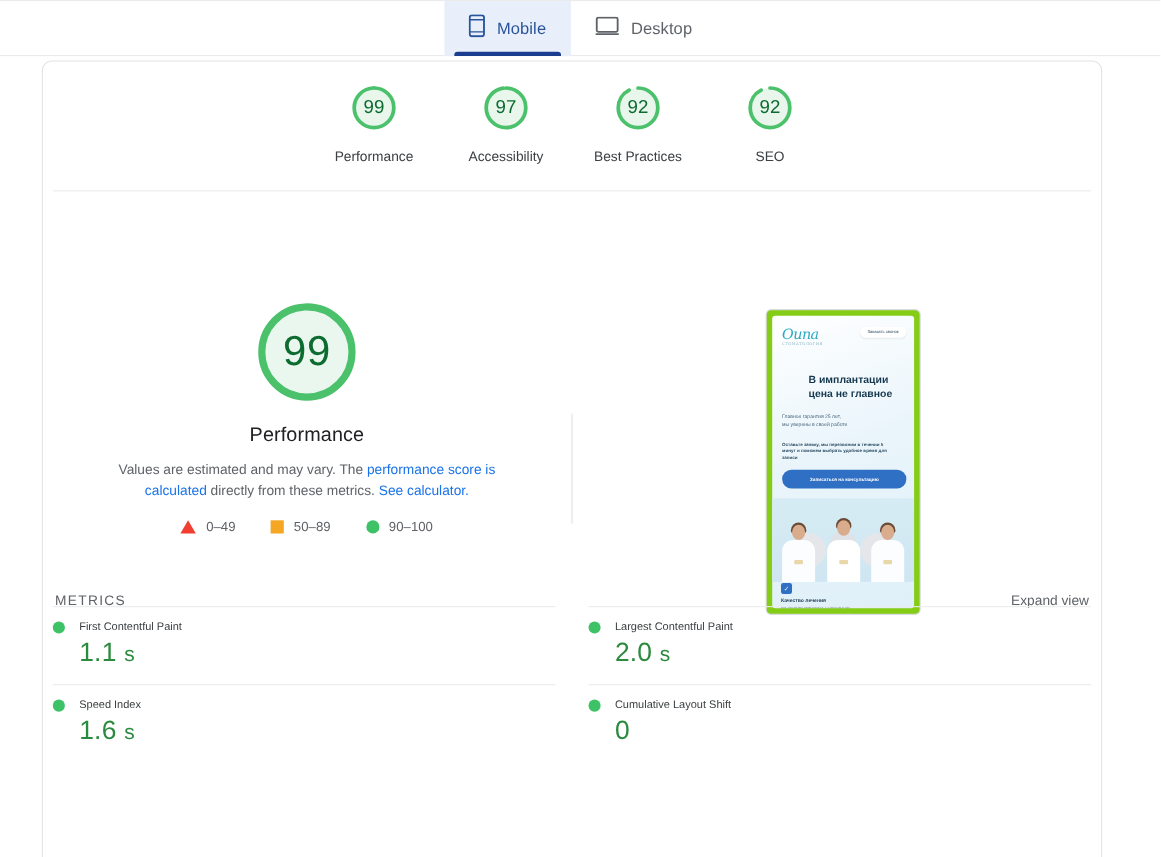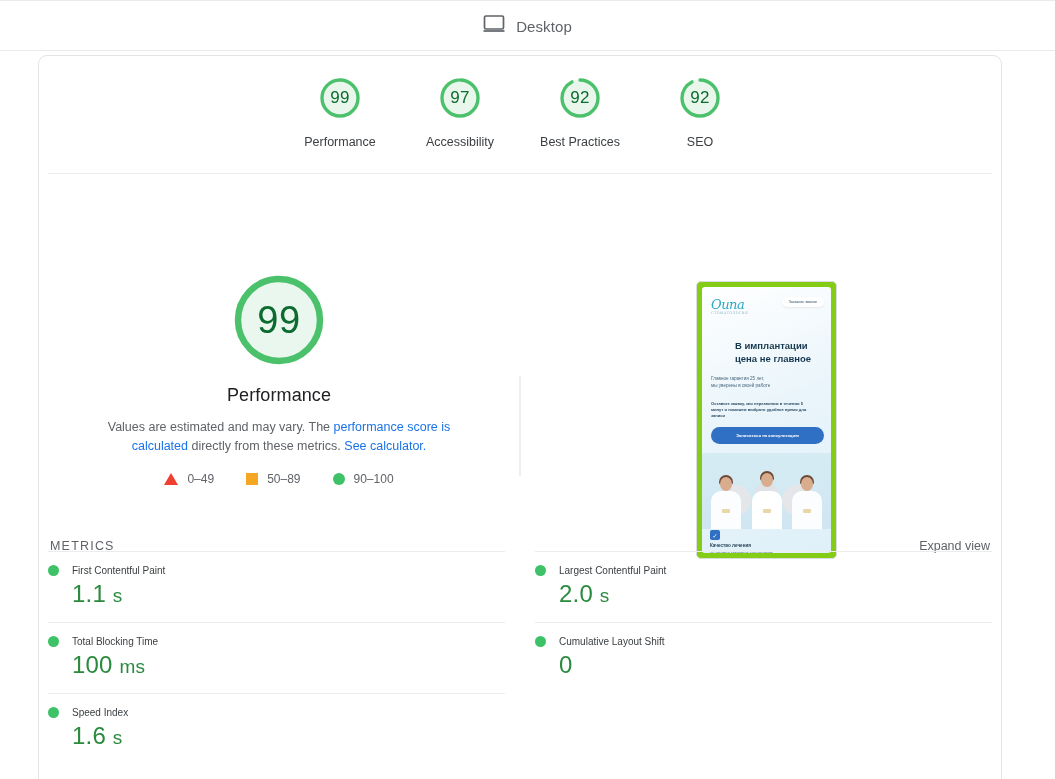--- a/index.html
+++ b/index.html
@@ -246,20 +246,30 @@
   .metric-val {
     margin-top: 4px; margin-left: 24px;
     font-size: 24px; color: #2a8a3e; letter-spacing: .2px;
   }
   .metric-val .unit { font-size: 19px; }
 </style>
 </head>
 <body>
 
 <div class="tabstrip">
+  <div class="tab active">
+    <span class="icon-mobile">
+      <svg width="15" height="21" viewBox="0 0 15 21">
+        <rect x="1" y="1" width="13" height="19" rx="2" fill="none" stroke="#29549b" stroke-width="1.7"></rect>
+        <line x1="1" y1="5" x2="14" y2="5" stroke="#29549b" stroke-width="1.3"></line>
+        <line x1="1" y1="16" x2="14" y2="16" stroke="#29549b" stroke-width="1.3"></line>
+      </svg>
+    </span>
+    <span class="tab-label">Mobile</span>
+  </div>
   <div class="tab">
     <span class="icon-desktop">
       <svg width="22" height="18" viewBox="0 0 22 18">
         <rect x="1.5" y="1" width="19" height="13" rx="1.4" fill="none" stroke="#5f6368" stroke-width="1.7"></rect>
         <line x1="0.5" y1="16" x2="21.5" y2="16" stroke="#5f6368" stroke-width="1.7"></line>
       </svg>
     </span>
     <span class="tab-label">Desktop</span>
   </div>
 </div>
@@ -409,30 +419,20 @@
           <span class="metric-name">First Contentful Paint</span>
         </div>
         <div class="metric-val">
           <span>1.1</span>
           <span class="unit">s</span>
         </div>
       </div>
       <div class="metric-row">
         <div class="metric-head">
           <span class="metric-dot"></span>
-          <span class="metric-name">Total Blocking Time</span>
-        </div>
-        <div class="metric-val">
-          <span>100</span>
-          <span class="unit">ms</span>
-        </div>
-      </div>
-      <div class="metric-row">
-        <div class="metric-head">
-          <span class="metric-dot"></span>
           <span class="metric-name">Speed Index</span>
         </div>
         <div class="metric-val">
           <span>1.6</span>
           <span class="unit">s</span>
         </div>
       </div>
     </div>
 
     <div class="metrics-col">

